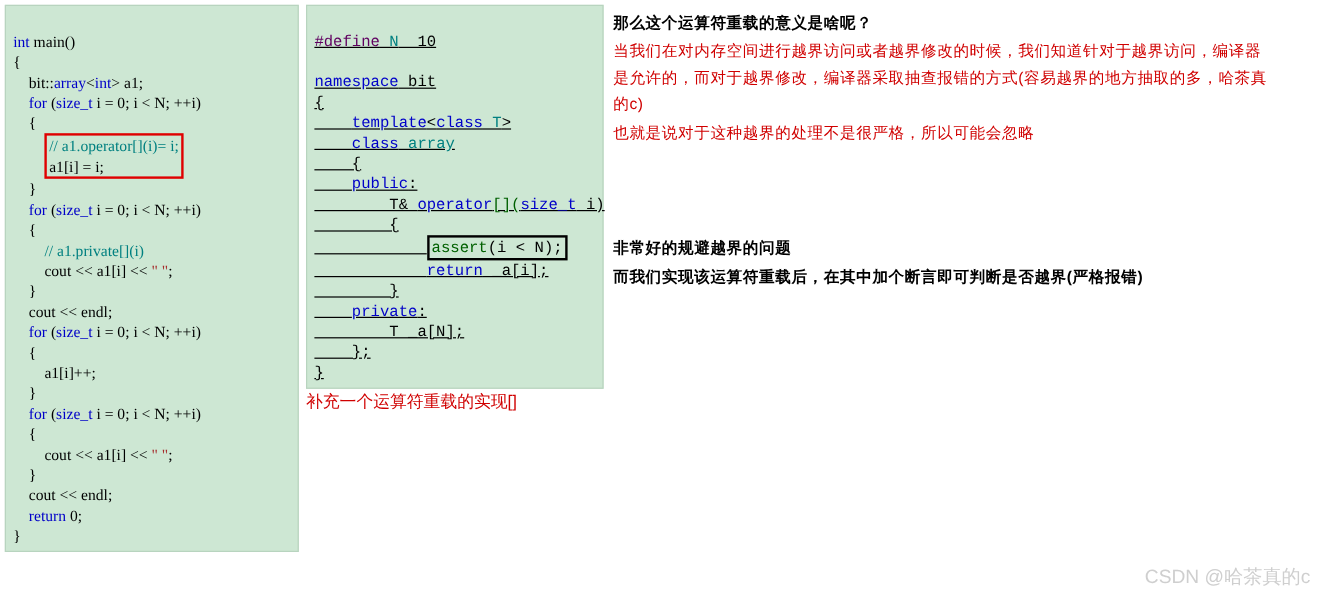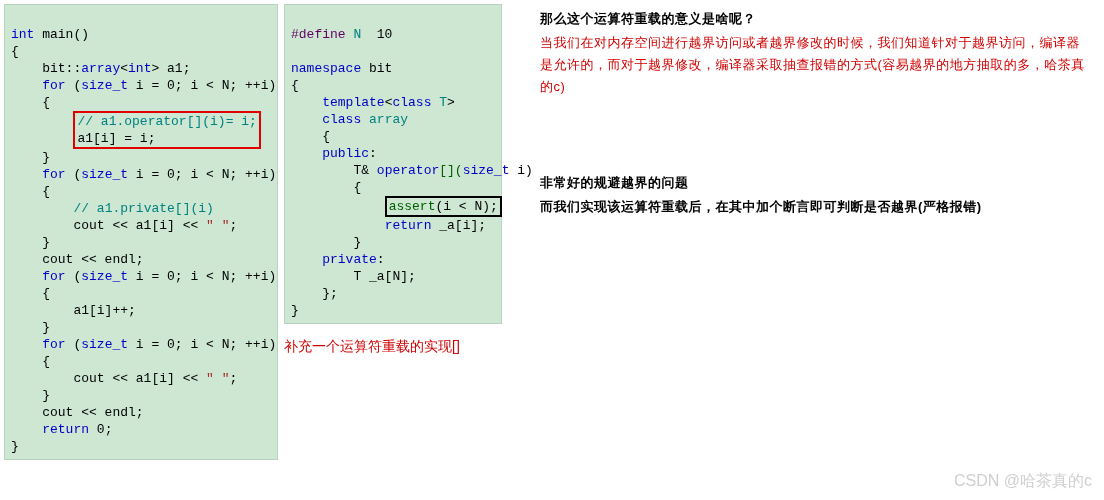--- a/index.html
+++ b/index.html
@@ -20,23 +20,23 @@
     background: #cde7d3;
     border: 1px solid #b8d4bf;
     padding: 4px 6px;
     font-family: Consolas, "Courier New", monospace;
     font-size: 13px;
     line-height: 17px;
     white-space: pre;
     position: relative;
     box-sizing: border-box;
   }
-  .col1 { width: 274px; }
+  .col1 { width: 245px; font-family: Liberation Serif, serif; }
   .col2wrap { width: 250px; }
-  .col2 { width: 218px; }
+  .col2 { width: 248px; text-decoration: underline; }
   .col3 {
     width: 552px;
     line-height: 22px;
     padding-top: 2px;
     letter-spacing: 0.5px;
   }
   .kw  { color: #0000c8; }
   .typ { color: #0000c8; }
   .fn  { color: #006000; }
   .cmt { color: #008080; }
@@ -52,21 +52,21 @@
   .blackbox {
     border: 2px solid #000;
     padding: 0 2px;
     display: inline-block;
     line-height: 17px;
   }
   .caption {
     color: #d00000;
     font-family: "Microsoft YaHei", sans-serif;
     font-size: 14px;
-    margin-top: 12px;
+    margin-top: 0;
     line-height: 20px;
   }
   .txt-black { color: #000; margin: 2px 0; font-weight: bold; }
   .txt-red   { color: #d00000; margin: 2px 0; }
   .watermark {
     position: absolute;
     right: 8px;
     bottom: 4px;
     color: #cfcfcf;
     font-size: 16px;
@@ -125,20 +125,21 @@
 <span>    </span><span class="kw">private</span><span>:</span>
 <span>        T _a[N];</span>
 <span>    };</span>
 <span>}</span></div>
     <div class="caption">补充一个运算符重载的实现[]</div>
   </div>
 
   <div class="col3">
     <p class="txt-black">那么这个运算符重载的意义是啥呢？</p>
     <p class="txt-red">当我们在对内存空间进行越界访问或者越界修改的时候，我们知道针对于越界访问，编译器是允许的，而对于越界修改，编译器采取抽查报错的方式(容易越界的地方抽取的多，哈茶真的c)</p>
+    <p class="txt-red">也就是说对于这种越界的处理不是很严格，所以可能会忽略</p>
     <div style="height:70px"></div>
     <p class="txt-black">非常好的规避越界的问题</p>
     <p class="txt-black">而我们实现该运算符重载后，在其中加个断言即可判断是否越界(严格报错)</p>
   </div>
 
 </div>
 <div class="watermark">CSDN @哈茶真的c</div>
 </div>
 
 </body></html>

